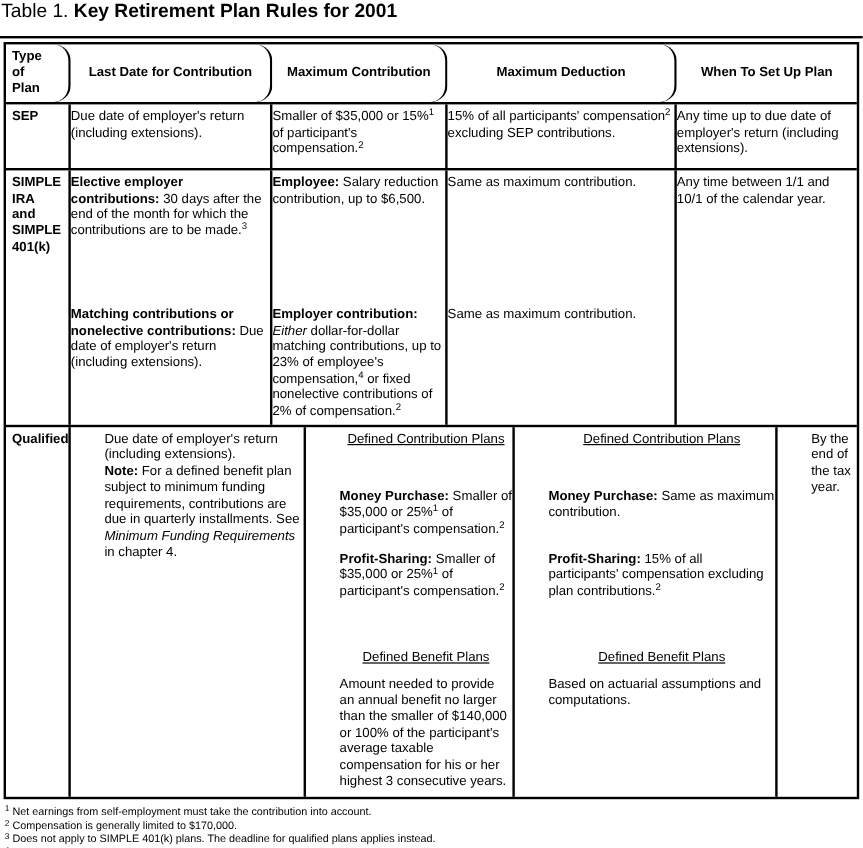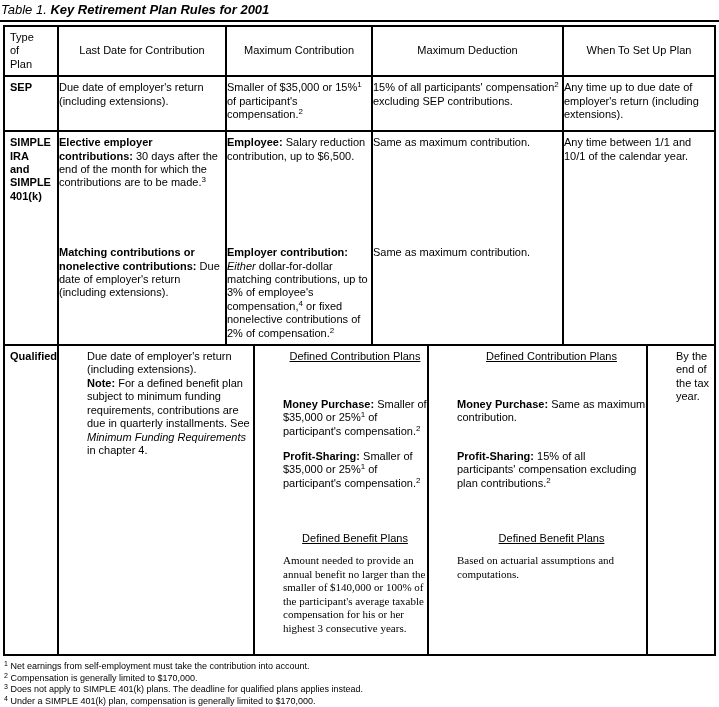--- a/index.html
+++ b/index.html
@@ -1,48 +1,48 @@
 <!DOCTYPE html>
 <html><head>
 <meta charset="utf-8">
 <style>
   html,body{margin:0;padding:0;}
   body{
     width:719px;height:707px;overflow:hidden;background:#fff;color:#000;
     font-family:"Liberation Sans",sans-serif;font-size:11px;line-height:13.4px;
     -webkit-font-smoothing:none;
   }
-  .title{padding:2px 0 2px 1px;font-size:13px;line-height:15px;font-style:italic;}
+  .title{padding:2px 0 12px 1px;font-size:16px;line-height:15px;}
   .title .bold{font-weight:bold;}
   .title-rule{height:2px;background:#000;margin-top:1px;}
   .tbl{margin:3px 3px 0 3px;border:2px solid #000;}
   .row{display:flex;border-bottom:2px solid #000;align-items:stretch;}
   .row.last{border-bottom:none;}
   .cell{border-right:2px solid #000;padding:4px 0;box-sizing:border-box;}
   .cell.c5{border-right:none;}
   .c1{width:54px;flex:none;font-weight:bold;padding:4px 2px 4px 5px;white-space:pre-line;}
   .c2{width:168px;flex:none;}
   .c3{width:146px;flex:none;}
   .c4{width:191px;flex:none;}
   .c5{flex:1;}
   .hdr{min-height:46px;}
-  .hdr .cell{display:flex;align-items:center;justify-content:center;text-align:center;font-weight:normal;}
+  .hdr .cell{display:flex;align-items:center;justify-content:center;text-align:center;font-weight:bold;border-radius:14px;}
   .hdr .c1{justify-content:flex-start;text-align:left;}
   .r-sep{min-height:53px;}
   .r-simple{min-height:211px;}
   .r-qualified{min-height:308px;gap:28px;}
   .slot110{height:110px;}
   .slotA{height:48px;}
   .slotB{height:52px;}
   .slotC{height:82px;}
   .sec-head{text-align:center;}
   .sec-head .ul{text-decoration:underline;margin-top:20px;}
   .mt13{margin-top:13px;}
   .mt21{}
-  .mt9{margin-top:9px;font-family:Liberation Serif, serif;}
+  .mt9{margin-top:9px;}
   sup{font-size:8px;line-height:0;vertical-align:4px;}
   .st-b{font-weight:bold;}
   .st-i{font-style:italic;}
   .footnotes{margin:5px 0 0 4px;font-size:9px;line-height:11.5px;}
   .fn sup{font-size:7px;vertical-align:3px;}
 </style>
 </head>
 <body>
 
 <div class="page">
@@ -77,21 +77,21 @@
 IRA
 and
 SIMPLE
 401(k)</div>
       <div class="cell c2">
         <div class="slot110"><span class="st-b">Elective employer contributions:</span><span> 30 days after the end of the month for which the contributions are to be made.</span><sup>3</sup></div>
         <div><span class="st-b">Matching contributions or nonelective contributions:</span><span> Due date of employer's return (including extensions).</span></div>
       </div>
       <div class="cell c3">
         <div class="slot110"><span class="st-b">Employee:</span><span> Salary reduction contribution, up to $6,500.</span></div>
-        <div><span class="st-b">Employer contribution:</span><span> </span><span class="st-i">Either</span><span> dollar-for-dollar matching contributions, up to 3% of employee's compensation,</span><sup>4</sup><span> or fixed nonelective contributions of 2% of compensation.</span><sup>2</sup></div>
+        <div><span class="st-b">Employer contribution:</span><span> </span><span class="st-i">Either</span><span> dollar-for-dollar matching contributions, up to 23% of employee's compensation,</span><sup>4</sup><span> or fixed nonelective contributions of 2% of compensation.</span><sup>2</sup></div>
       </div>
       <div class="cell c4">
         <div class="slot110"><span>Same as maximum contribution.</span></div>
         <div><span>Same as maximum contribution.</span></div>
       </div>
       <div class="cell c5">
         <div><span>Any time between 1/1 and 10/1 of the calendar year.</span></div>
       </div>
     </div>
 

